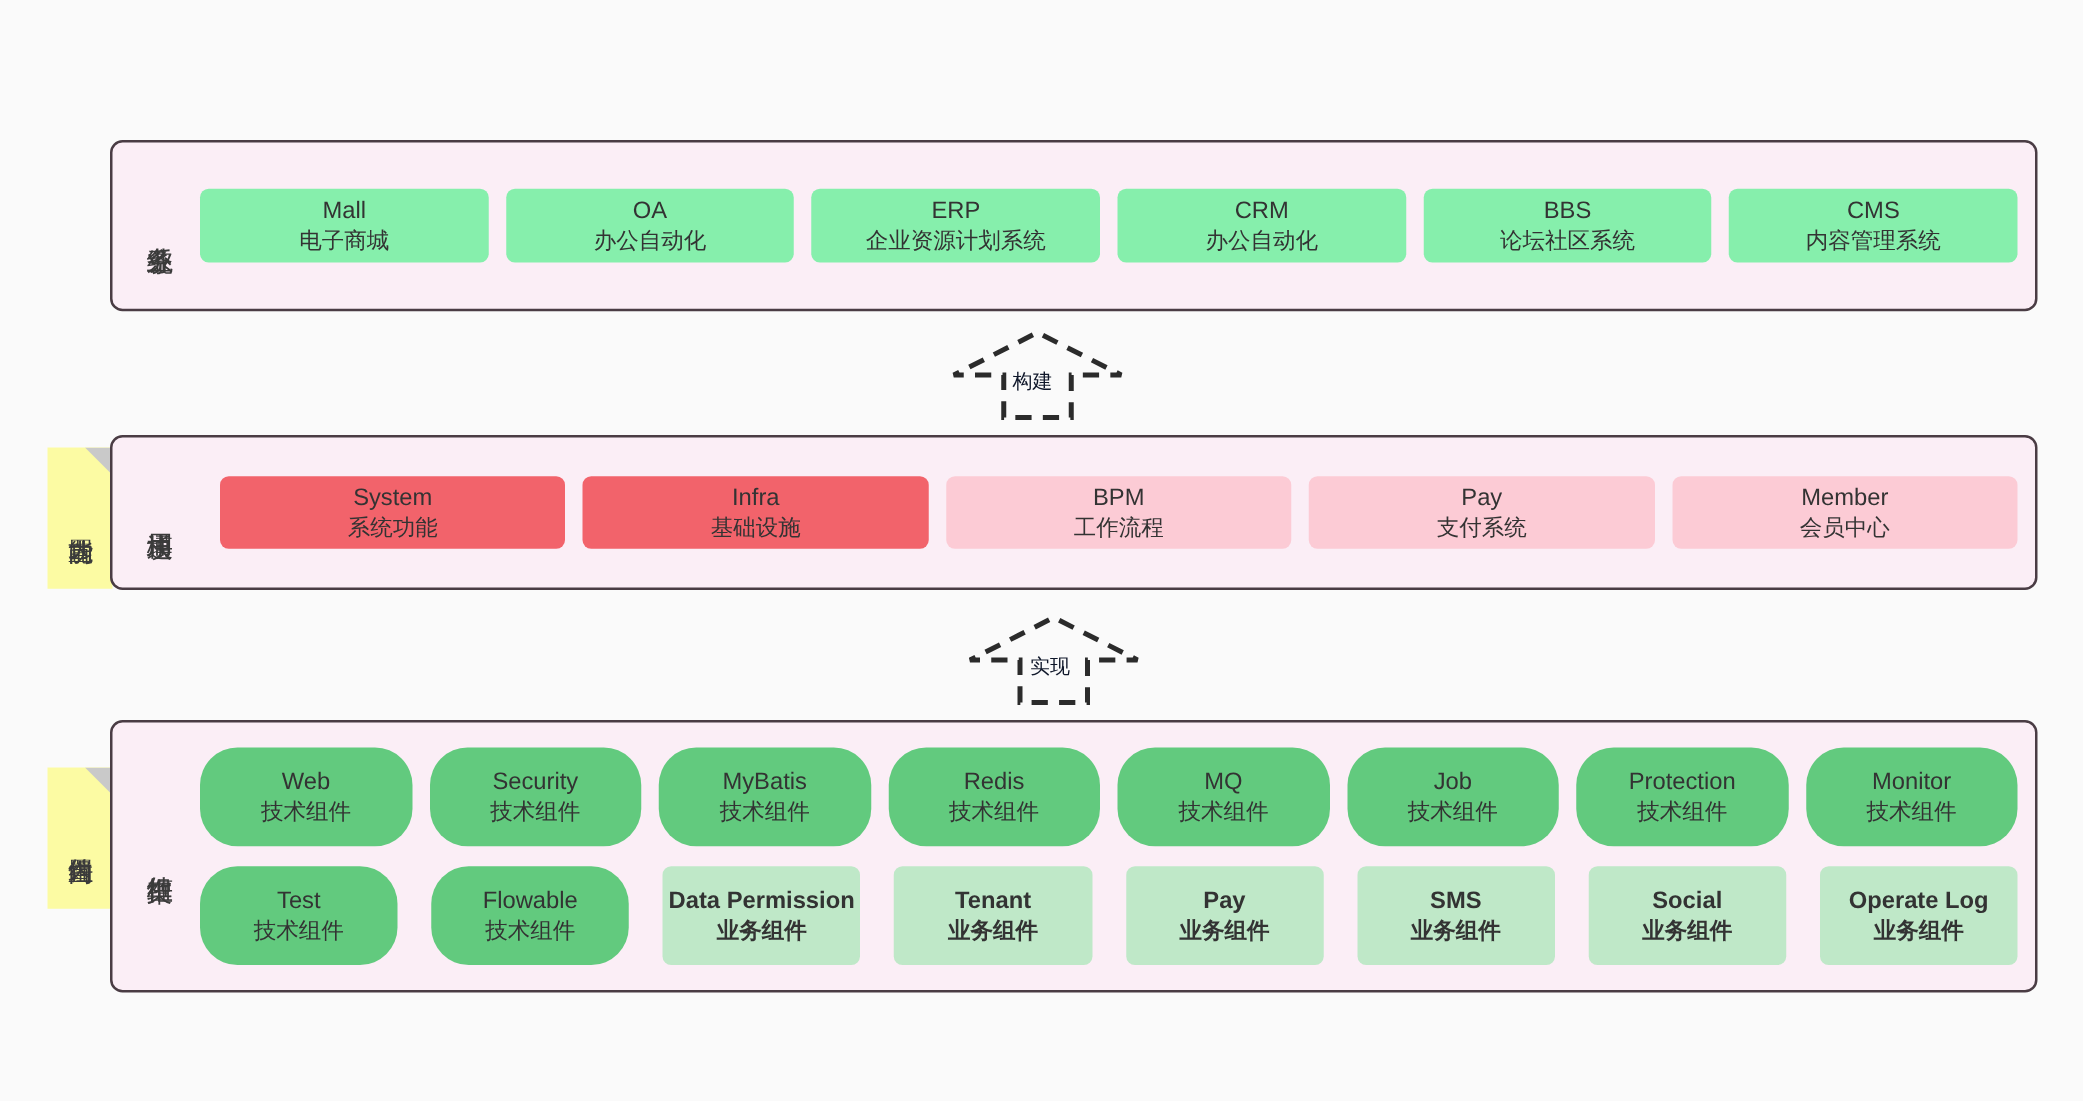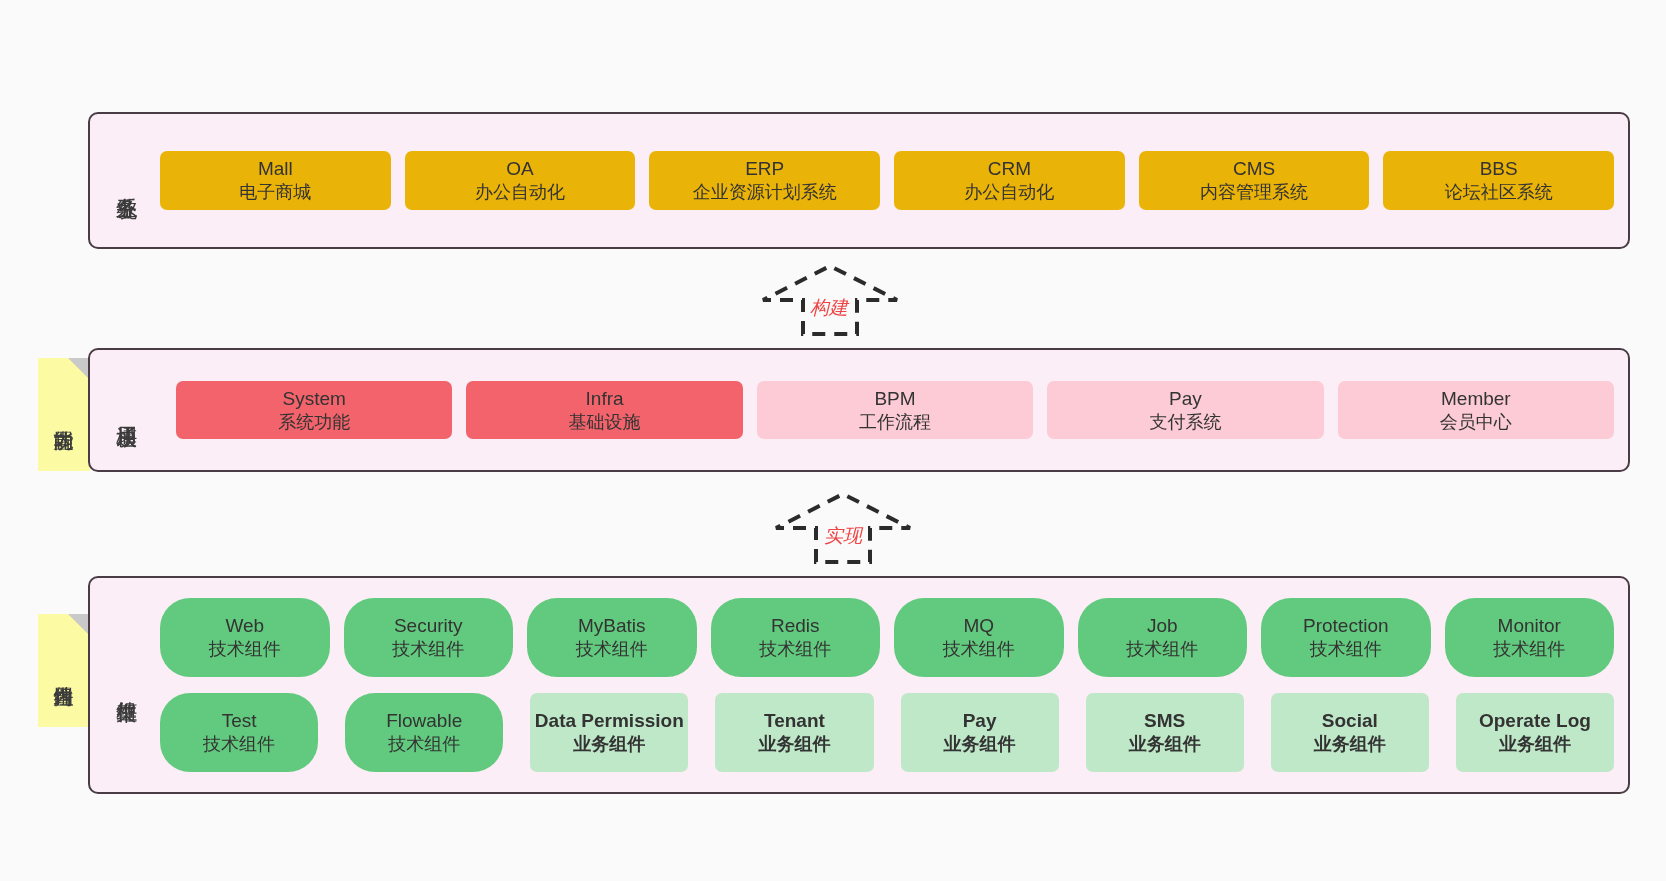--- a/index.html
+++ b/index.html
@@ -82,21 +82,21 @@
     justify-content: center;
     text-align: center;
     line-height: 1.26;
     box-sizing: border-box;
     padding: 6px 4px;
     color: #333333;
   }
   .card .t1 { font-size: 19px; }
   .card .t2 { font-size: 18px; }
 
-  .blue   { background: #eab308; }
+  .blue   { background: #86efac; }
   .red    { background: #f2636b; }
   .pink   { background: #fccbd5; }
   .green  { background: #62ca7e; border-radius: 30px; }
   .lgreen { background: #bfe8c8; font-weight: bold; }
 
   
   .note {
     position: absolute;
     background: #fcfba3;
     box-sizing: border-box;
@@ -122,25 +122,24 @@
     writing-mode: horizontal-tb;
   }
 
   
   .arrow {
     position: absolute;
   }
   .arrow svg { display: block; overflow: visible; }
   .arrow-label {
     position: absolute;
-    font-size: 19px;
-    color: #ef4444;
+    font-size: 16px;
+    color: #0f172a;
     white-space: nowrap;
     background: transparent;
-    font-style: italic;
   }
 </style>
 </head>
 <body>
 
 <div id="canvas">
 
   <div class="band" id="band-business" style="left:88px; top:112px; width:1542px; height:137px;">
     <div class="band-label">业务系统</div>
     <div class="band-body">
@@ -155,26 +154,26 @@
         </div>
         <div class="card blue">
           <span class="t1">ERP</span>
           <span class="t2">企业资源计划系统</span>
         </div>
         <div class="card blue">
           <span class="t1">CRM</span>
           <span class="t2">办公自动化</span>
         </div>
         <div class="card blue">
+          <span class="t1">BBS</span>
+          <span class="t2">论坛社区系统</span>
+        </div>
+        <div class="card blue">
           <span class="t1">CMS</span>
           <span class="t2">内容管理系统</span>
-        </div>
-        <div class="card blue">
-          <span class="t1">BBS</span>
-          <span class="t2">论坛社区系统</span>
         </div>
       </div>
     </div>
   </div>
 
   <div class="arrow" style="left:755px; top:262px; width:150px; height:80px;">
     <svg width="150" height="80" viewBox="0 0 150 80">
       <path d="M 48 72 L 48 38 L 8 38 L 75 4 L 142 38 L 102 38 L 102 72 Z" fill="none" stroke="#2b2b2b" stroke-width="4" stroke-dasharray="13,9" stroke-linejoin="miter" stroke-linecap="butt"></path>
     </svg>
   </div>

